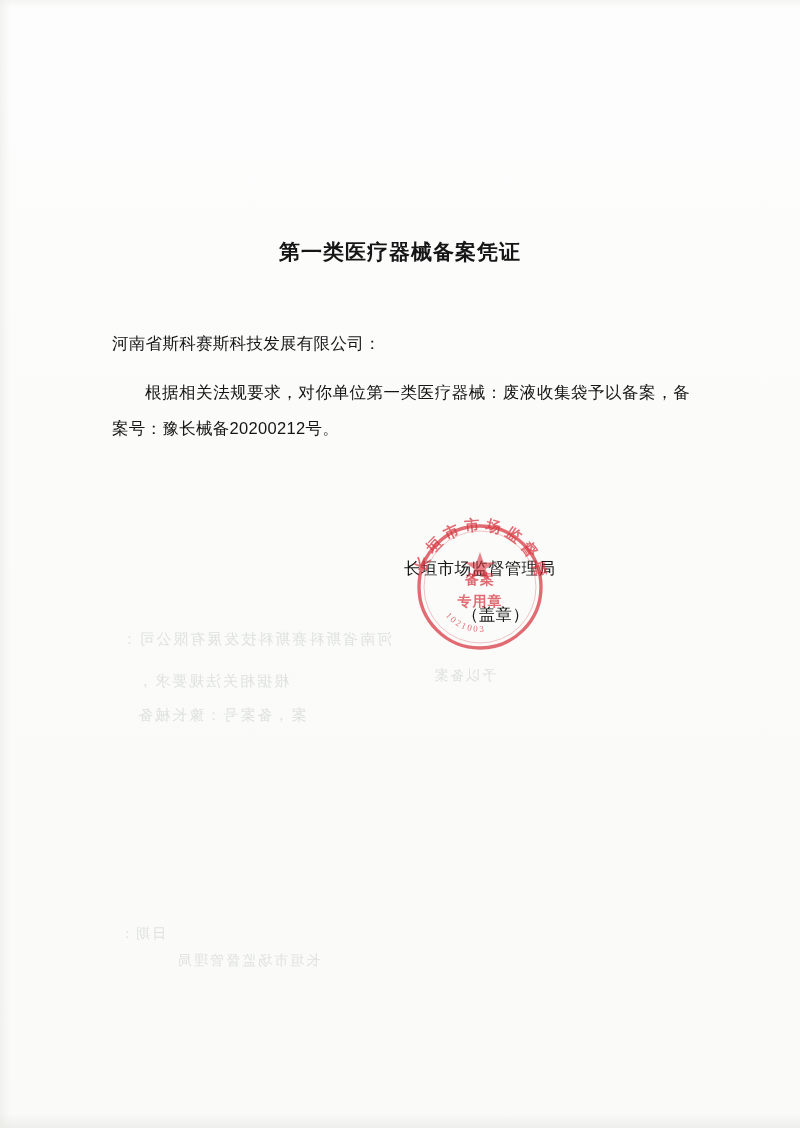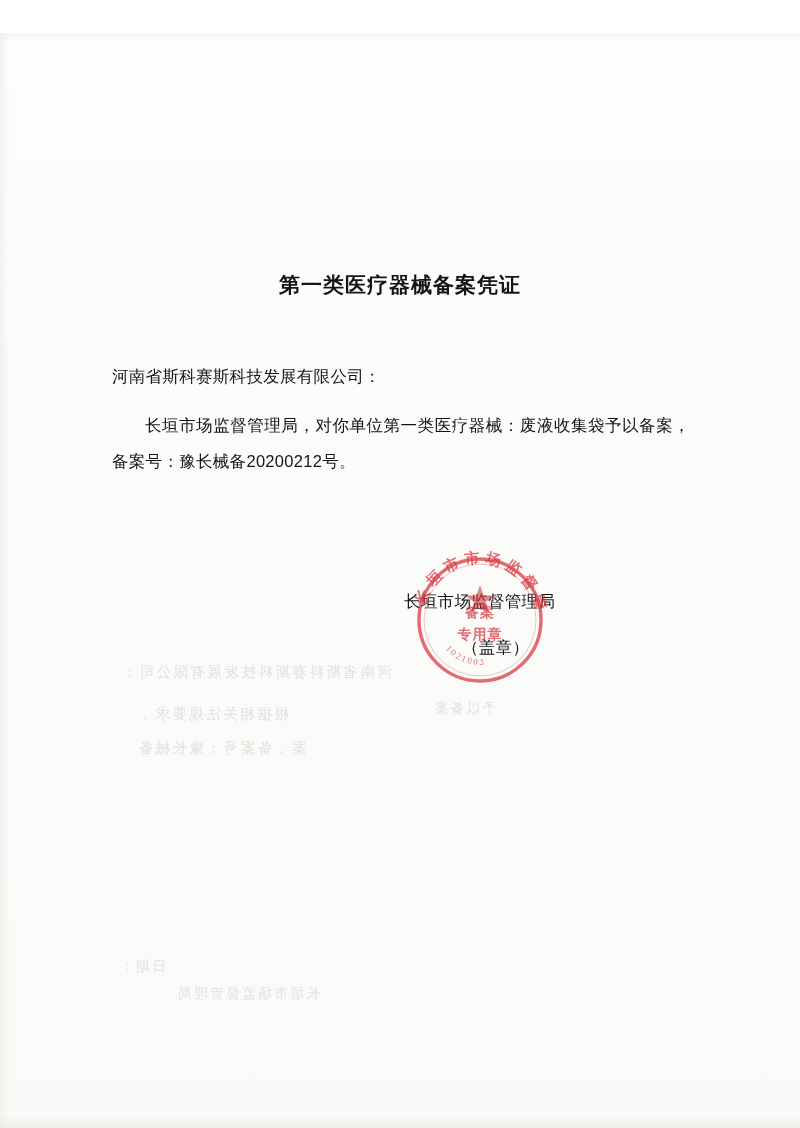--- a/index.html
+++ b/index.html
@@ -14,21 +14,20 @@
     color: #1a1a1a;
     position: relative;
     overflow: hidden;
   }
 
   
   .page {
     position: absolute;
     inset: 0;
     background: linear-gradient(180deg, #fdfdfd 0%, #fbfbfa 40%, #fafaf8 100%);
-    margin-top: 33px;
   }
   .page-edge-left {
     position: absolute;
     left: 0; top: 0; bottom: 0; width: 10px;
     background: linear-gradient(90deg, #e9e9e6 0%, rgba(255,255,255,0) 100%);
     opacity: .55;
   }
   .page-edge-top {
     position: absolute;
     left: 0; right: 0; top: 0; height: 8px;
@@ -125,21 +124,21 @@
 
 <div class="page">
   <div class="page-edge-left"></div>
   <div class="page-edge-top"></div>
   <div class="page-edge-bottom"></div>
 
   <div class="doc-title">第一类医疗器械备案凭证</div>
 
   <div class="addressee">河南省斯科赛斯科技发展有限公司：</div>
 
-  <div class="body-text">长垣市场监督管理局，对你单位第一类医疗器械：废液收集袋予以备案，备案号：豫长械备20200212号。</div>
+  <div class="body-text">根据相关法规要求，对你单位第一类医疗器械：废液收集袋予以备案，备案号：豫长械备20200212号。</div>
 
   <div class="signature-block">
     <div class="sig-issuer">长垣市场监督管理局</div>
     <div class="sig-seal-note">（盖章）</div>
   </div>
 
   <div class="seal">
     <svg width="150" height="150" viewBox="0 0 150 150" xmlns="http://www.w3.org/2000/svg">
       <defs>
         <path id="arcTop" d="M 18,75 A 57,57 0 0 1 132,75"></path>

